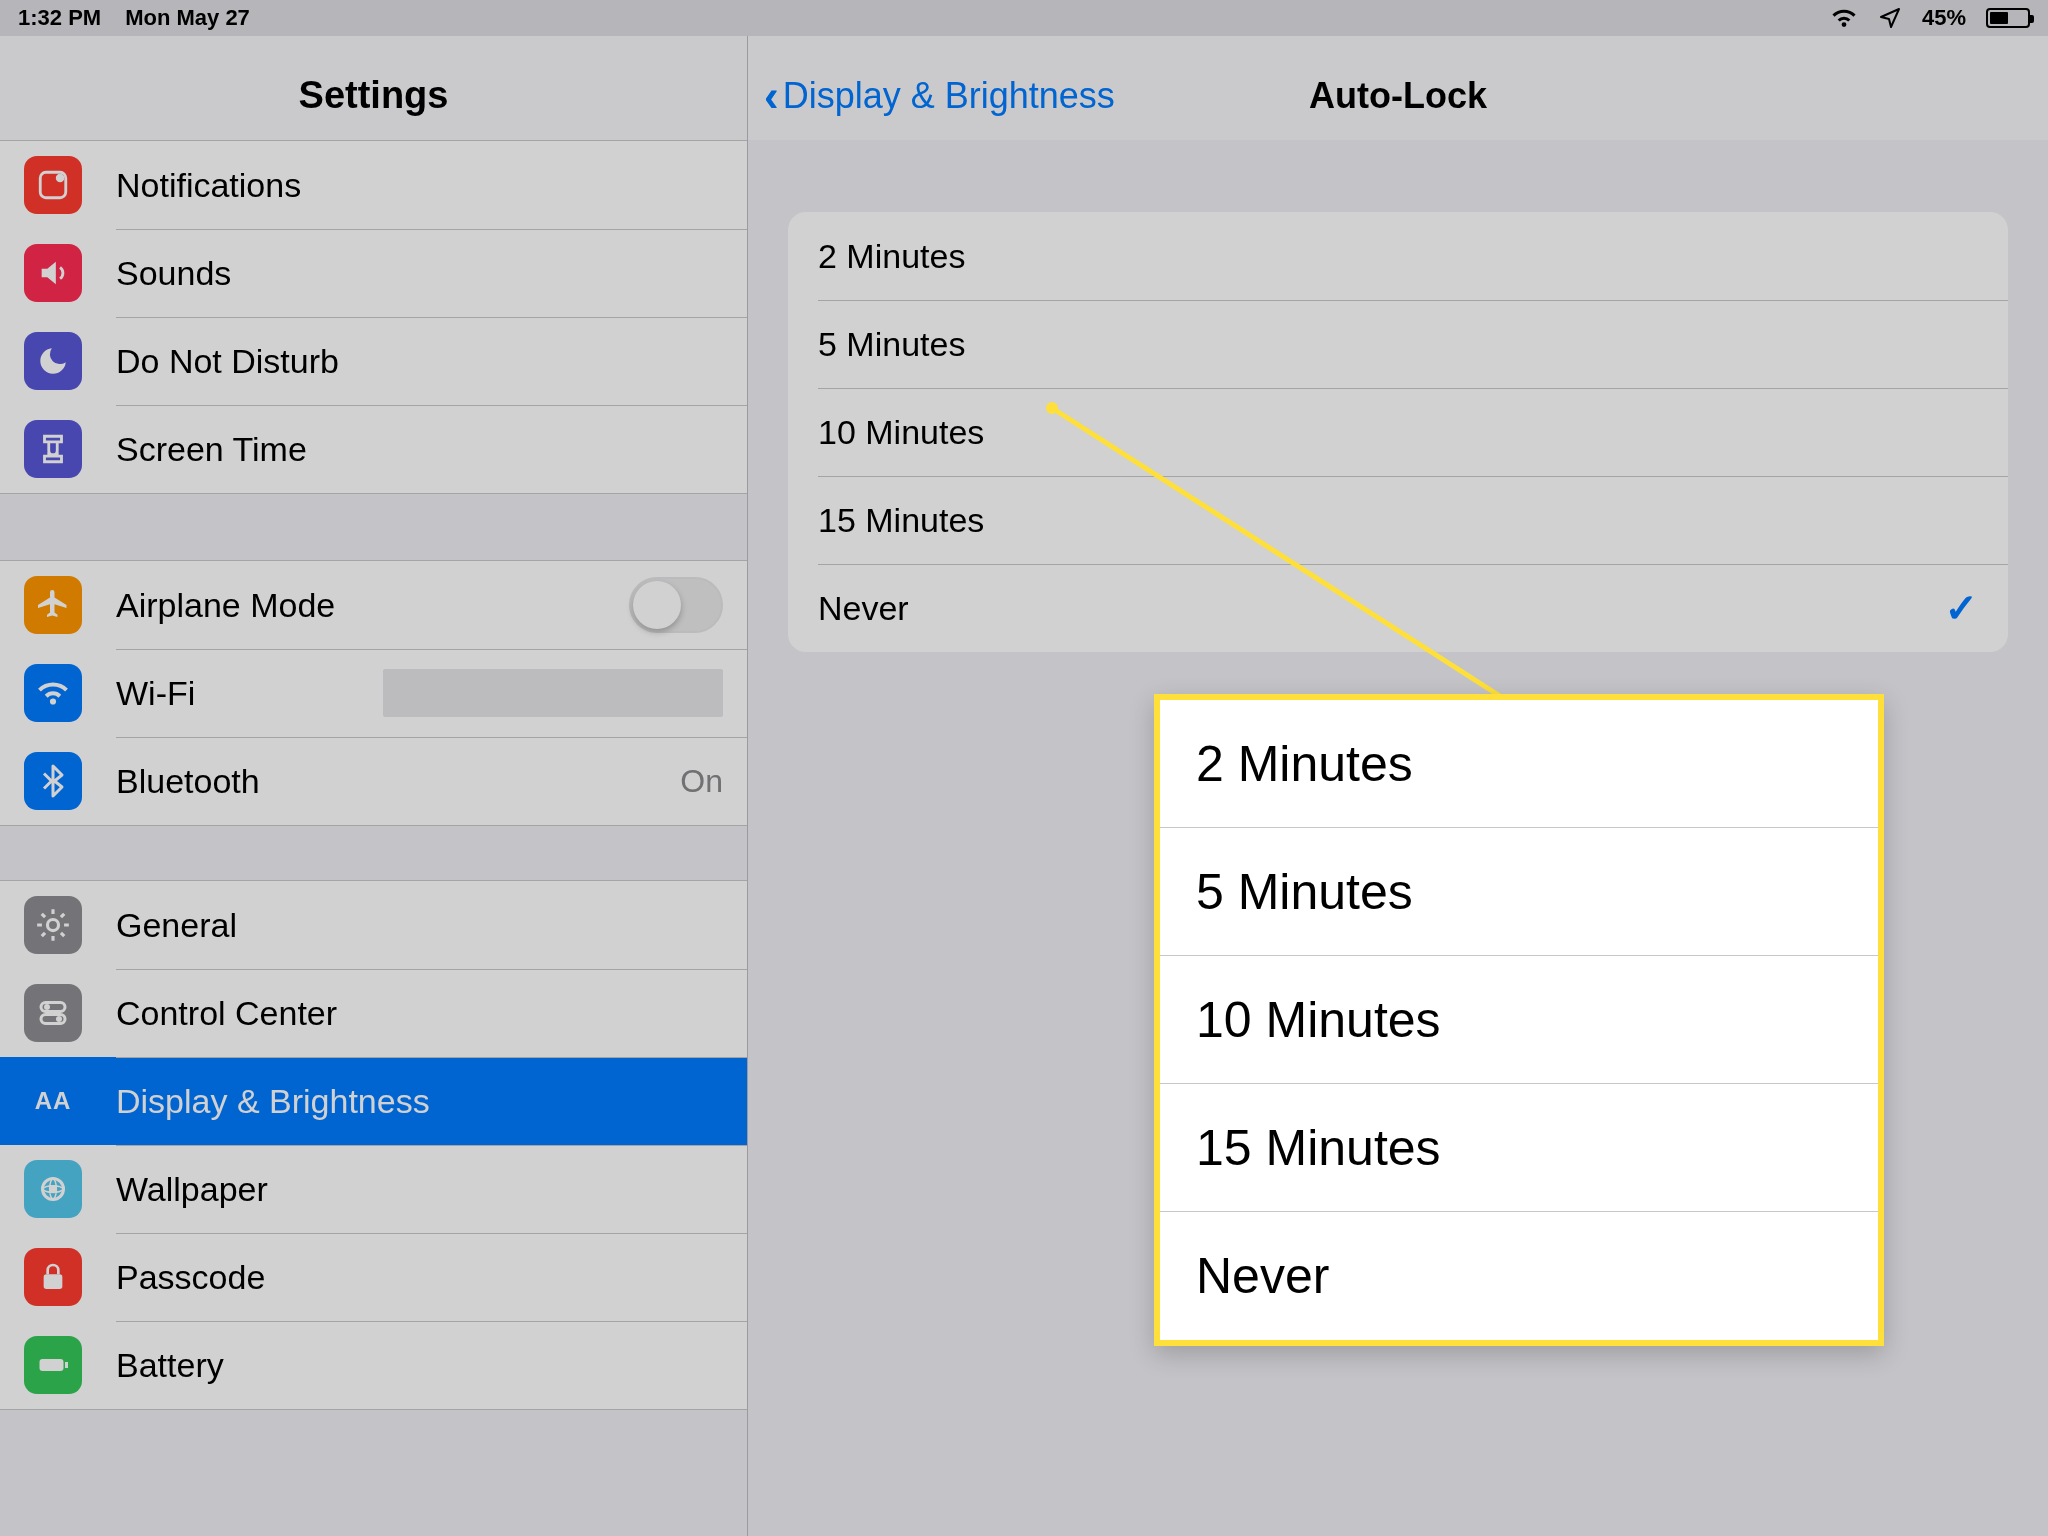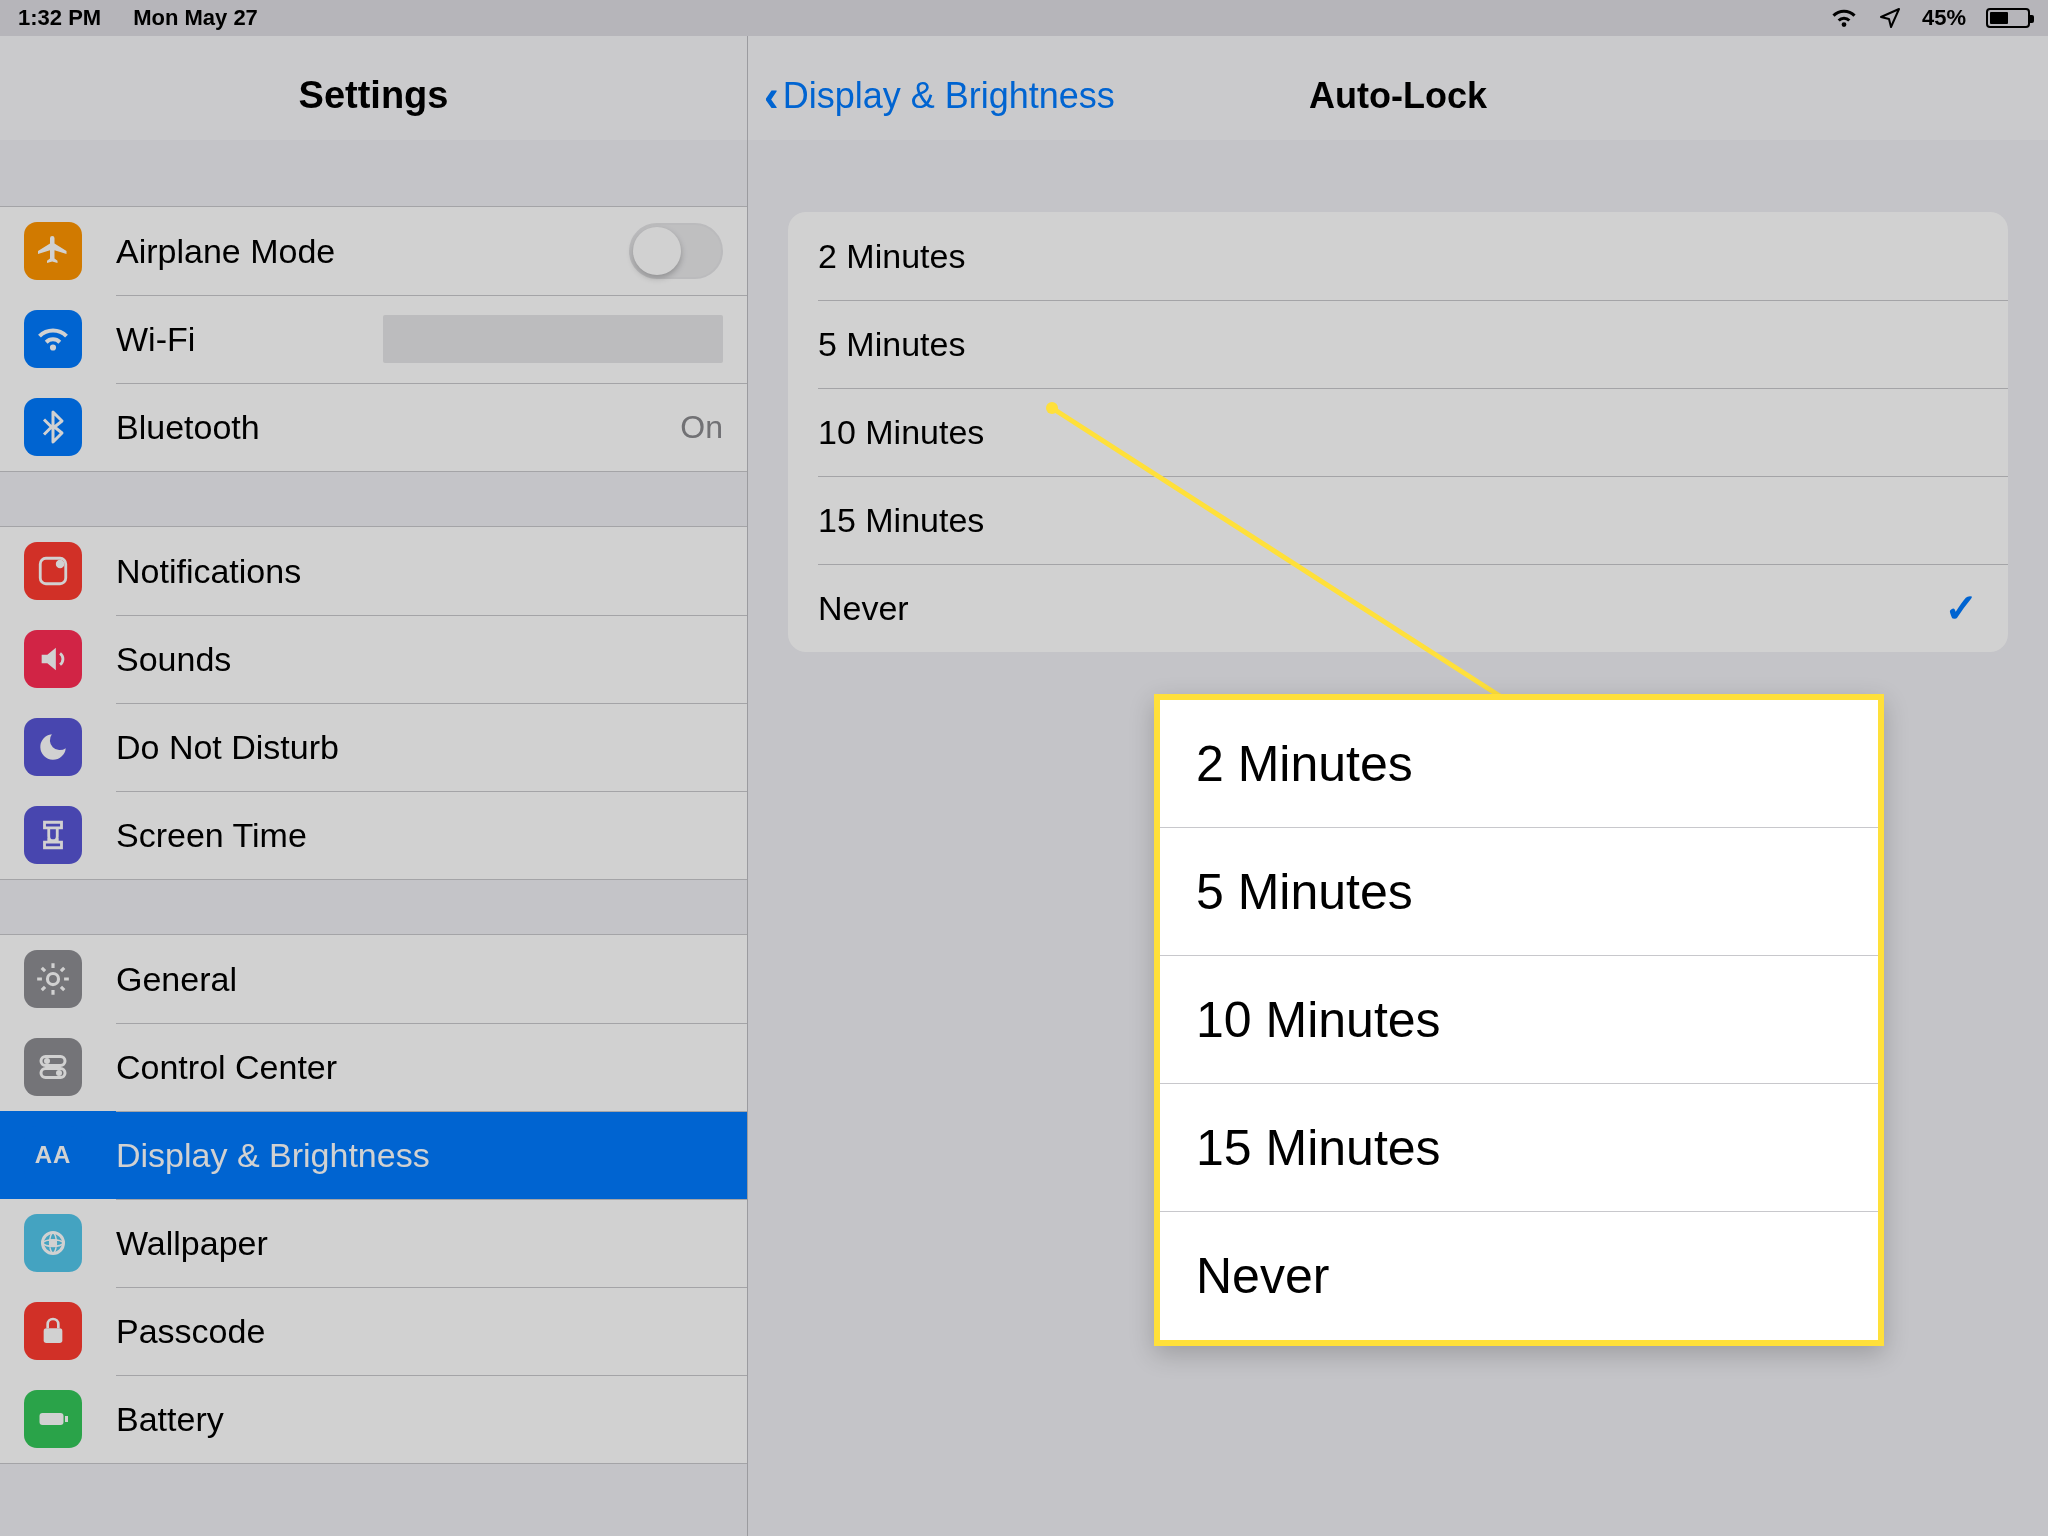--- a/index.html
+++ b/index.html
@@ -21,21 +21,21 @@
   
   .status-bar {
     position: absolute; top: 0; left: 0; right: 0;
     height: 36px;
     display: flex; align-items: center;
     font-size: 22px; font-weight: 600;
     color: #000;
     padding: 0 18px;
     background: #dedde3;
   }
-  .status-left { display: flex; gap: 32px; align-items: center; }
+  .status-left { display: flex; gap: 24px; align-items: center; }
   .status-right { margin-left: auto; display: flex; gap: 20px; align-items: center; }
   .wifi-ic, .loc-ic, .batt-ic { display: inline-flex; }
   .batt-body {
     width: 44px; height: 20px; border: 2px solid #000; border-radius: 4px; position: relative;
   }
   .batt-body::after {
     content: ""; position: absolute; right: -6px; top: 5px; width: 4px; height: 8px; background: #000; border-radius: 0 2px 2px 0;
   }
   .batt-fill { position: absolute; left: 2px; top: 2px; bottom: 2px; width: 45%; background: #000; border-radius: 1px; }
 
@@ -223,20 +223,57 @@
       <div class="back-btn">
         <span class="back-chevron">‹</span>
         <span>Display &amp; Brightness</span>
       </div>
       <div class="nav-right-title">Auto-Lock</div>
     </div>
   </div>
 
   <div class="sidebar">
 
+    <div class="group">
+      <div class="row">
+        <span class="icon ic-notif">
+          <svg width="34" height="34" viewBox="0 0 24 24">
+              <rect x="3" y="3" width="18" height="18" rx="4" fill="none" stroke="#fff" stroke-width="2"></rect>
+              <circle cx="17" cy="7" r="3" fill="#fff"></circle>
+            </svg>
+        </span>
+        <span class="row-label">Notifications</span>
+      </div>
+      <div class="row">
+        <span class="icon ic-sounds">
+          <svg width="34" height="34" viewBox="0 0 24 24">
+              <path d="M4 9v6h4l6 5V4L8 9H4z" fill="#fff"></path>
+              <path d="M17 8a5 5 0 0 1 0 8" fill="none" stroke="#fff" stroke-width="2"></path>
+            </svg>
+        </span>
+        <span class="row-label">Sounds</span>
+      </div>
+      <div class="row">
+        <span class="icon ic-dnd">
+          <svg width="34" height="34" viewBox="0 0 24 24">
+              <path d="M21 12.8A9 9 0 1 1 11.2 3a7 7 0 0 0 9.8 9.8z" fill="#fff"></path>
+            </svg>
+        </span>
+        <span class="row-label">Do Not Disturb</span>
+      </div>
+      <div class="row">
+        <span class="icon ic-screentime">
+          <svg width="34" height="34" viewBox="0 0 24 24">
+              <path d="M6 3h12v4H6zM9 7v6a3 3 0 0 0 6 0V7M6 21h12v-4H6zM9 17v-3M15 17v-3" fill="none" stroke="#fff" stroke-width="2"></path>
+            </svg>
+        </span>
+        <span class="row-label">Screen Time</span>
+      </div>
+    </div>
+
     <div class="group first">
       <div class="row">
         <span class="icon ic-airplane">
           <svg width="36" height="36" viewBox="0 0 24 24">
               <path d="M21 14v-2l-8-5V3.5A1.5 1.5 0 0 0 11.5 2 1.5 1.5 0 0 0 10 3.5V7l-8 5v2l8-2.5V17l-2 1.5V20l3.5-1L15 20v-1.5L13 17v-5.5l8 2.5z" fill="#fff"></path>
             </svg>
         </span>
         <span class="row-label">Airplane Mode</span>
         <span class="toggle">
             <span class="toggle-knob"></span>
@@ -252,57 +289,20 @@
         <span class="wifi-redact"></span>
       </div>
       <div class="row">
         <span class="icon ic-bt">
           <svg width="36" height="36" viewBox="0 0 24 24">
               <path d="M12 2v20l6-6-5-4 5-4-6-6zM6 7l5 5-5 5" fill="none" stroke="#fff" stroke-width="2" stroke-linejoin="round"></path>
             </svg>
         </span>
         <span class="row-label">Bluetooth</span>
         <span class="row-value">On</span>
-      </div>
-    </div>
-
-    <div class="group">
-      <div class="row">
-        <span class="icon ic-notif">
-          <svg width="34" height="34" viewBox="0 0 24 24">
-              <rect x="3" y="3" width="18" height="18" rx="4" fill="none" stroke="#fff" stroke-width="2"></rect>
-              <circle cx="17" cy="7" r="3" fill="#fff"></circle>
-            </svg>
-        </span>
-        <span class="row-label">Notifications</span>
-      </div>
-      <div class="row">
-        <span class="icon ic-sounds">
-          <svg width="34" height="34" viewBox="0 0 24 24">
-              <path d="M4 9v6h4l6 5V4L8 9H4z" fill="#fff"></path>
-              <path d="M17 8a5 5 0 0 1 0 8" fill="none" stroke="#fff" stroke-width="2"></path>
-            </svg>
-        </span>
-        <span class="row-label">Sounds</span>
-      </div>
-      <div class="row">
-        <span class="icon ic-dnd">
-          <svg width="34" height="34" viewBox="0 0 24 24">
-              <path d="M21 12.8A9 9 0 1 1 11.2 3a7 7 0 0 0 9.8 9.8z" fill="#fff"></path>
-            </svg>
-        </span>
-        <span class="row-label">Do Not Disturb</span>
-      </div>
-      <div class="row">
-        <span class="icon ic-screentime">
-          <svg width="34" height="34" viewBox="0 0 24 24">
-              <path d="M6 3h12v4H6zM9 7v6a3 3 0 0 0 6 0V7M6 21h12v-4H6zM9 17v-3M15 17v-3" fill="none" stroke="#fff" stroke-width="2"></path>
-            </svg>
-        </span>
-        <span class="row-label">Screen Time</span>
       </div>
     </div>
 
     <div class="group">
       <div class="row">
         <span class="icon ic-general">
           <svg width="38" height="38" viewBox="0 0 24 24">
               <circle cx="12" cy="12" r="3.5" fill="none" stroke="#fff" stroke-width="2"></circle>
               <path d="M12 2v3M12 19v3M2 12h3M19 12h3M4.9 4.9l2.1 2.1M17 17l2.1 2.1M19.1 4.9 17 7M7 17l-2.1 2.1" stroke="#fff" stroke-width="2"></path>
             </svg>

